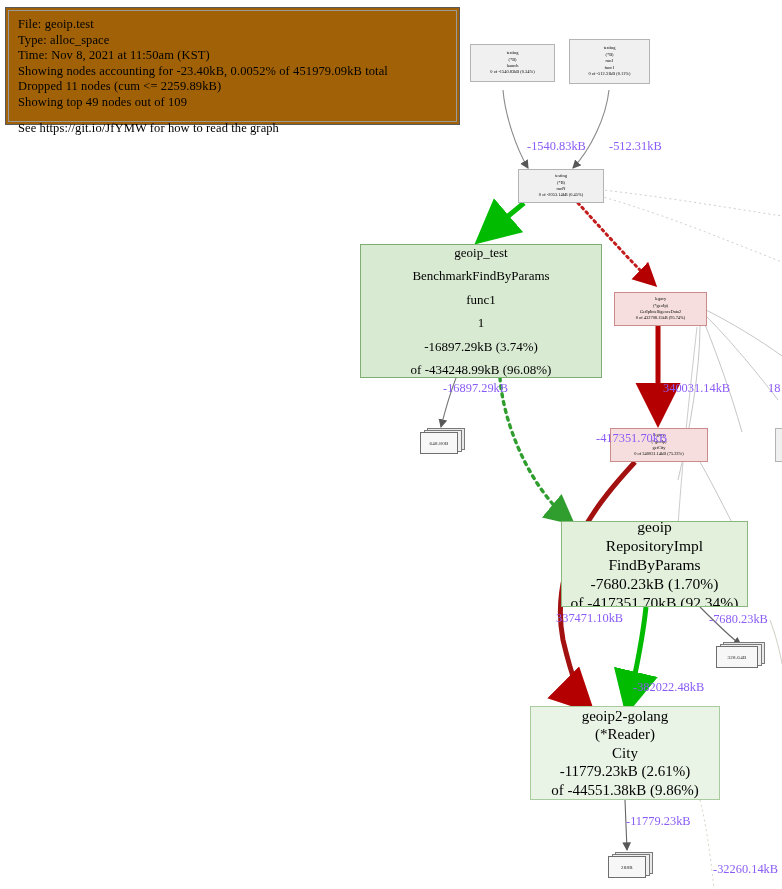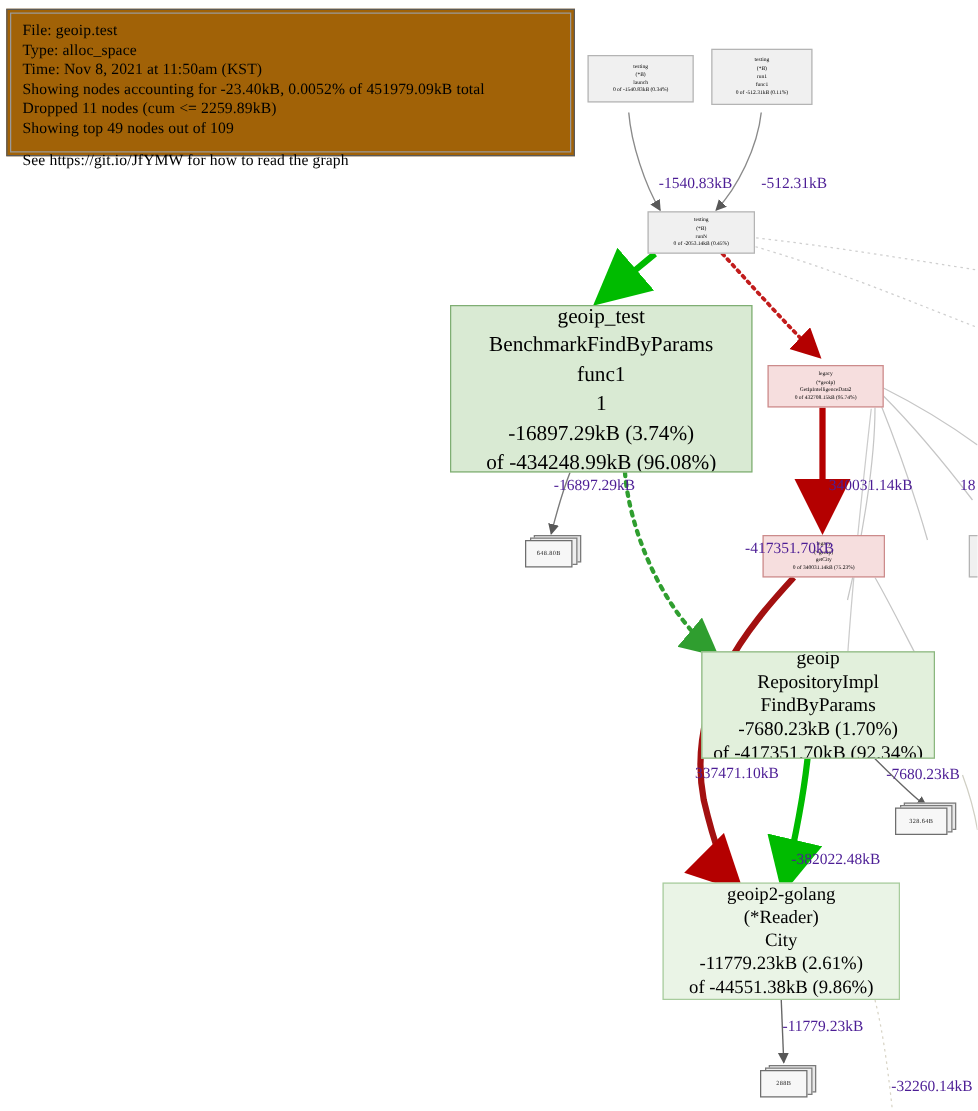--- a/index.html
+++ b/index.html
@@ -66,21 +66,21 @@
   .node.grey-sm {
     background: #f0f0f0;
     border: 1px solid #b4b4b4;
   }
   .node.grey-sm .ln { font-size: 4.4px; line-height: 6.4px; }
 
   .node.green-lg {
     background: #d9ead3;
     border: 1px solid #7fae73;
   }
-  .node.green-lg .ln { font-size: 17px; line-height: 23.5px; }
+  .node.green-lg .ln { font-size: 13px; line-height: 23.5px; }
 
   .node.green-md {
     background: #e2f0dc;
     border: 1px solid #8ab77e;
   }
   .node.green-md .ln { font-size: 15.5px; line-height: 19px; }
 
   .node.green-sm-b {
     background: #eaf4e6;
     border: 1px solid #a8cc9d;
@@ -127,21 +127,21 @@
     letter-spacing: 0.3px;
     color: #222;
   }
 
   
   .elabel {
     position: absolute;
     font-size: 12.4px;
     line-height: 14px;
     white-space: nowrap;
-    color: #4c1d95;
+    color: #8b5cf6;
   }
 </style>
 </head>
 <body>
 
 <svg id="graph-canvas" viewBox="0 0 782 889" xmlns="http://www.w3.org/2000/svg">
   <defs>
     <marker id="ah-grey" markerWidth="9" markerHeight="9" refX="7" refY="4" orient="auto">
       <path d="M0,0 L8,4 L0,8 z" fill="#585858"></path>
     </marker>

